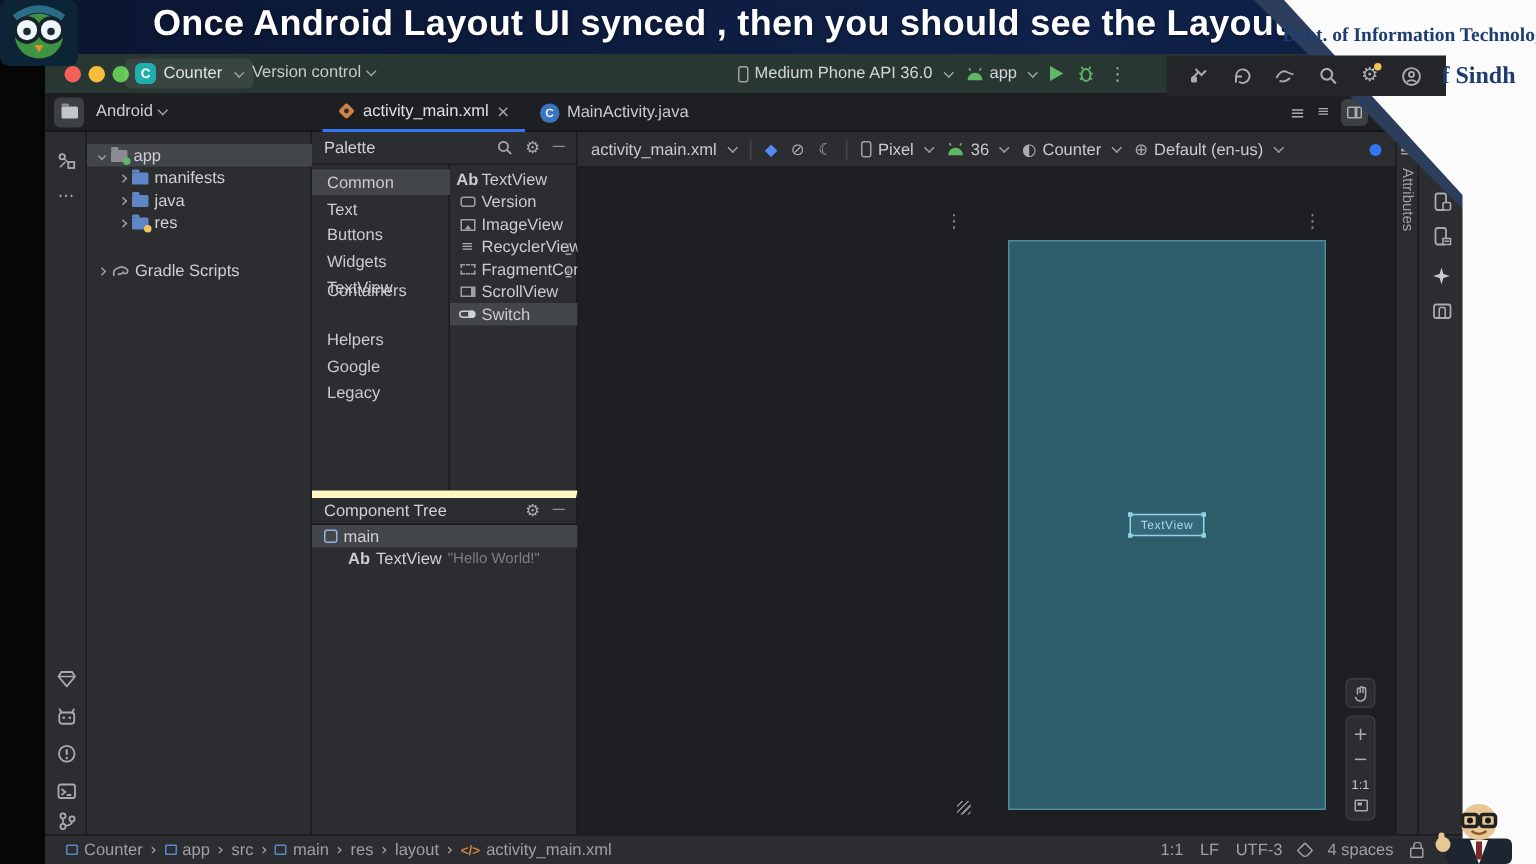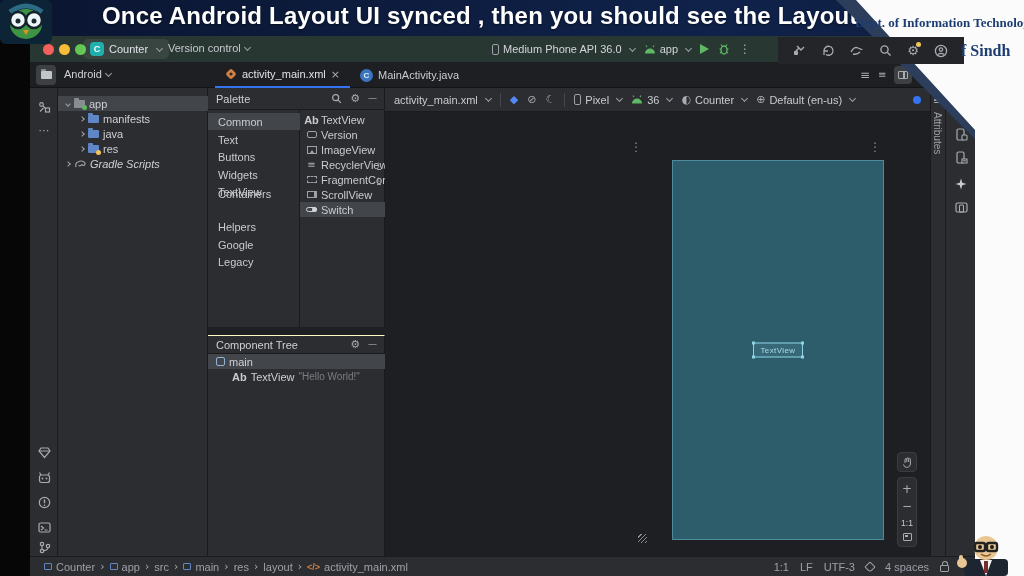--- a/index.html
+++ b/index.html
@@ -87,21 +87,21 @@
   .ab { font-size:11px; font-weight:bold; color:#c9cbd0; }
   .rect-o { width:10px; height:7px; border:1.1px solid #9da0a8; border-radius:2px; }
   .rect-d { width:10px; height:7px; border:1px dashed #9da0a8; }
   .rect-s { width:10px; height:7px; border:1.1px solid #9da0a8; border-right-width:3px; }
   .imgic { width:10px; height:8px; border:1.1px solid #9da0a8; position:relative; overflow:hidden; }
   .imgic::after { content:""; position:absolute; left:1px; bottom:-1px; border-left:3px solid transparent; border-right:3px solid transparent; border-bottom:4px solid #9da0a8; }
   .switchic { width:11px; height:5px; border-radius:3px; border:1px solid #cfd2d8; position:relative; }
   .switchic::after { content:""; position:absolute; right:-1px; top:-1px; width:5px; height:5px; border-radius:50%; background:#cfd2d8; }
   .dl { position:absolute; right:4px; font-size:9px; color:#9da0a8; border-bottom:1px solid #9da0a8; line-height:1; }
 
-  .comptree { position:absolute; left:178px; top:291px; width:177px; height:229px; background:#2b2d30; border-right:1px solid #1a1b1e; border-top:1px solid #fef9c3;margin-top:8px; }
+  .comptree { position:absolute; left:178px; top:291px; width:177px; height:229px; background:#2b2d30; border-right:1px solid #1a1b1e; border-top:5px solid #fef9c3; }
   .ctrow { position:absolute; left:0; width:177px; height:15px; display:flex; align-items:center; gap:4px; color:#ced0d6; }
   .ctrow.sel { background:#42454a; }
   .mainic { width:9px; height:9px; border:1.2px solid #8fb3d9; border-radius:2px; position:relative; flex:none;}
   .detail { color:#7a7e85; font-size:10px; }
 
   .editor { position:absolute; left:355px; top:52px; width:545px; height:468px; background:#1e1f22; }
   .dtb1 { position:absolute; left:0; top:0; width:545px; height:24px; background:#2b2d30; border-bottom:1px solid #1a1b1e;
     display:flex; align-items:center; gap:9px; padding-left:9px; color:#c9cbd0; }
   .dtb2 { position:absolute; left:0; top:24px; width:545px; height:22px; background:#2b2d30; border-bottom:1px solid #1a1b1e;
     display:flex; align-items:center; gap:9px; padding-left:9px; }
@@ -369,21 +369,21 @@
       <span class="folder"></span>
       <span>java</span>
     </div>
     <div class="trow" style="top:53px; padding-left:22px;">
       <span class="twist closed"></span>
       <span class="folder">
           <span class="fbadge" style="background:#f2c55c;"></span>
         </span>
       <span>res</span>
     </div>
-    <div class="trow" style="top:68px; padding-left:8px;font-style:italic;">
+    <div class="trow" style="top:85px; padding-left:8px;">
       <span class="twist closed"></span>
       <svg width="12" height="9" viewBox="0 0 12 9">
           <path d="M2 8 Q1 4 4 3 Q7 1 10 3 Q12 4.5 10.5 6 Q9 7 8 5.5 Q6.5 7.5 4.5 6.5" stroke="#9da0a8" stroke-width="1.2" fill="none"></path>
         </svg>
       <span>Gradle Scripts</span>
     </div>
   </div>
 
   <div class="palettepanel">
     <div class="pheader">

